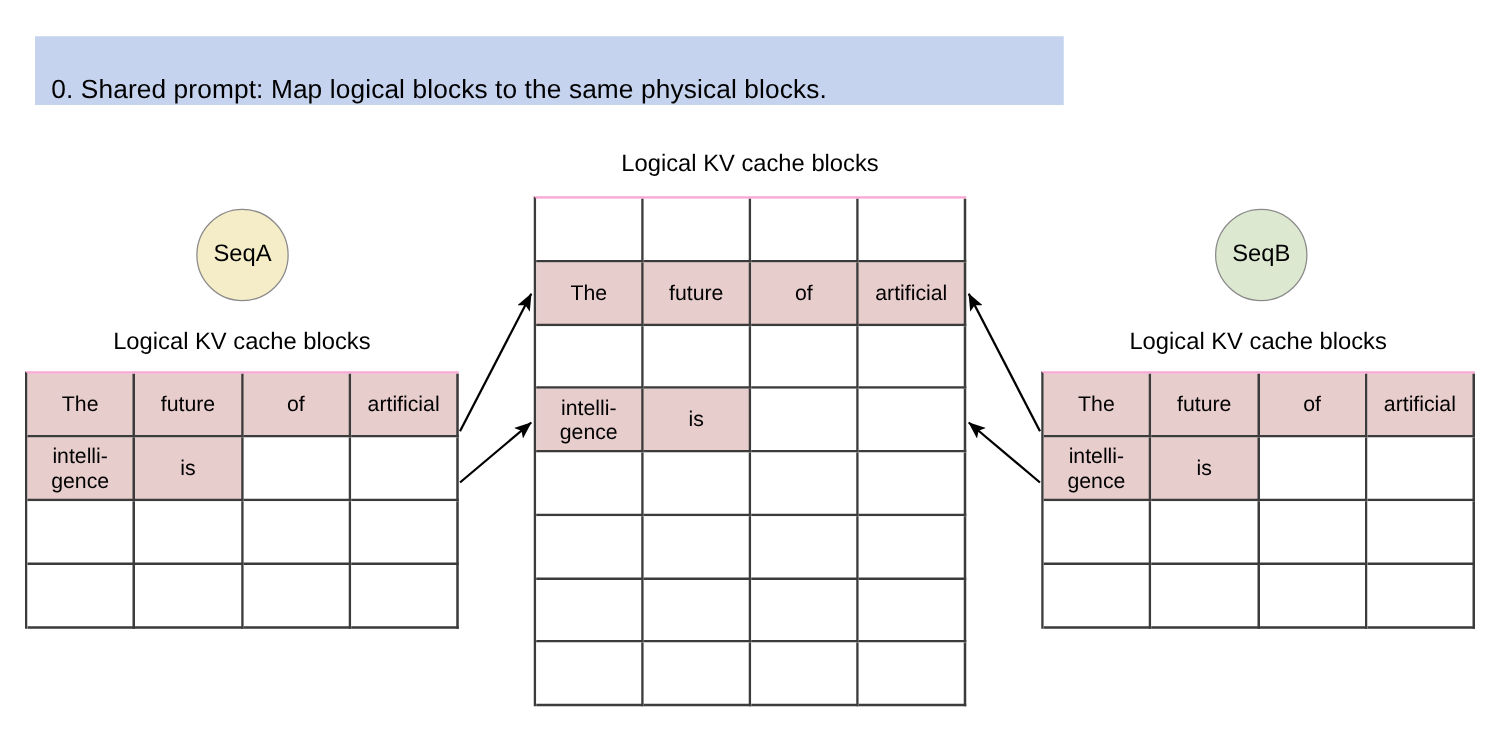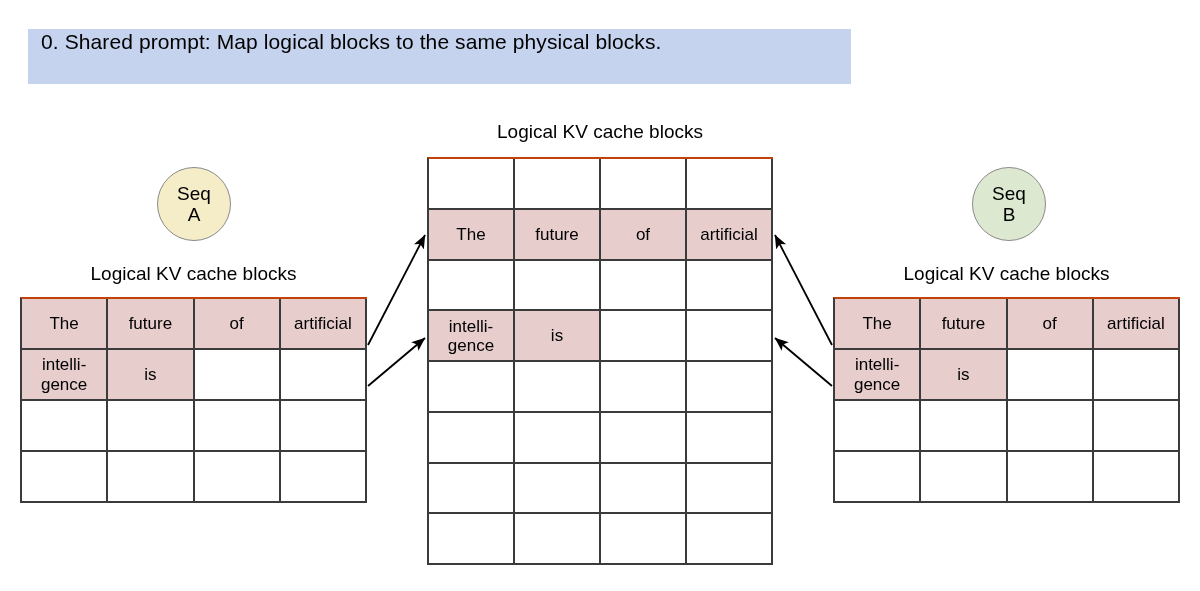--- a/index.html
+++ b/index.html
@@ -18,21 +18,21 @@
 
   
   #header-banner {
     position: absolute;
     left: 28px;
     top: 29px;
     width: 823px;
     height: 55px;
     background: #c5d3ee;
     display: flex;
-    align-items: flex-start;
+    align-items: flex-end;
     box-sizing: border-box;
     padding-left: 13px;
   }
   #header-banner .banner-text {
     font-size: 21px;
     line-height: 1.2;
     white-space: nowrap;
     letter-spacing: 0.1px;
   }
 
@@ -60,21 +60,21 @@
   }
 
   
   .seq-circle {
     position: absolute;
     width: 72px;
     height: 72px;
     border-radius: 50%;
     border: 1.4px solid #8a8a8a;
     display: flex;
-    flex-direction: column;
+    flex-direction: row;
     align-items: center;
     justify-content: center;
     font-size: 19px;
     line-height: 1.12;
     text-align: right;
   }
   #seq-a-circle {
     left: 157px;
     top: 167px;
     background: #f5ecc8;
@@ -82,21 +82,21 @@
   #seq-b-circle {
     left: 972px;
     top: 167px;
     background: #dce9d0;
   }
 
   
   .grid {
     position: absolute;
     display: grid;
-    border-top: 2px solid #c2410c;
+    border-top: 2px solid #f9a8d4;
     border-left: 2px solid #3b3b3b;
     box-sizing: border-box;
   }
   .grid .cell {
     border-right: 2px solid #3b3b3b;
     border-bottom: 2px solid #3b3b3b;
     box-sizing: border-box;
     display: flex;
     align-items: center;
     justify-content: center;

